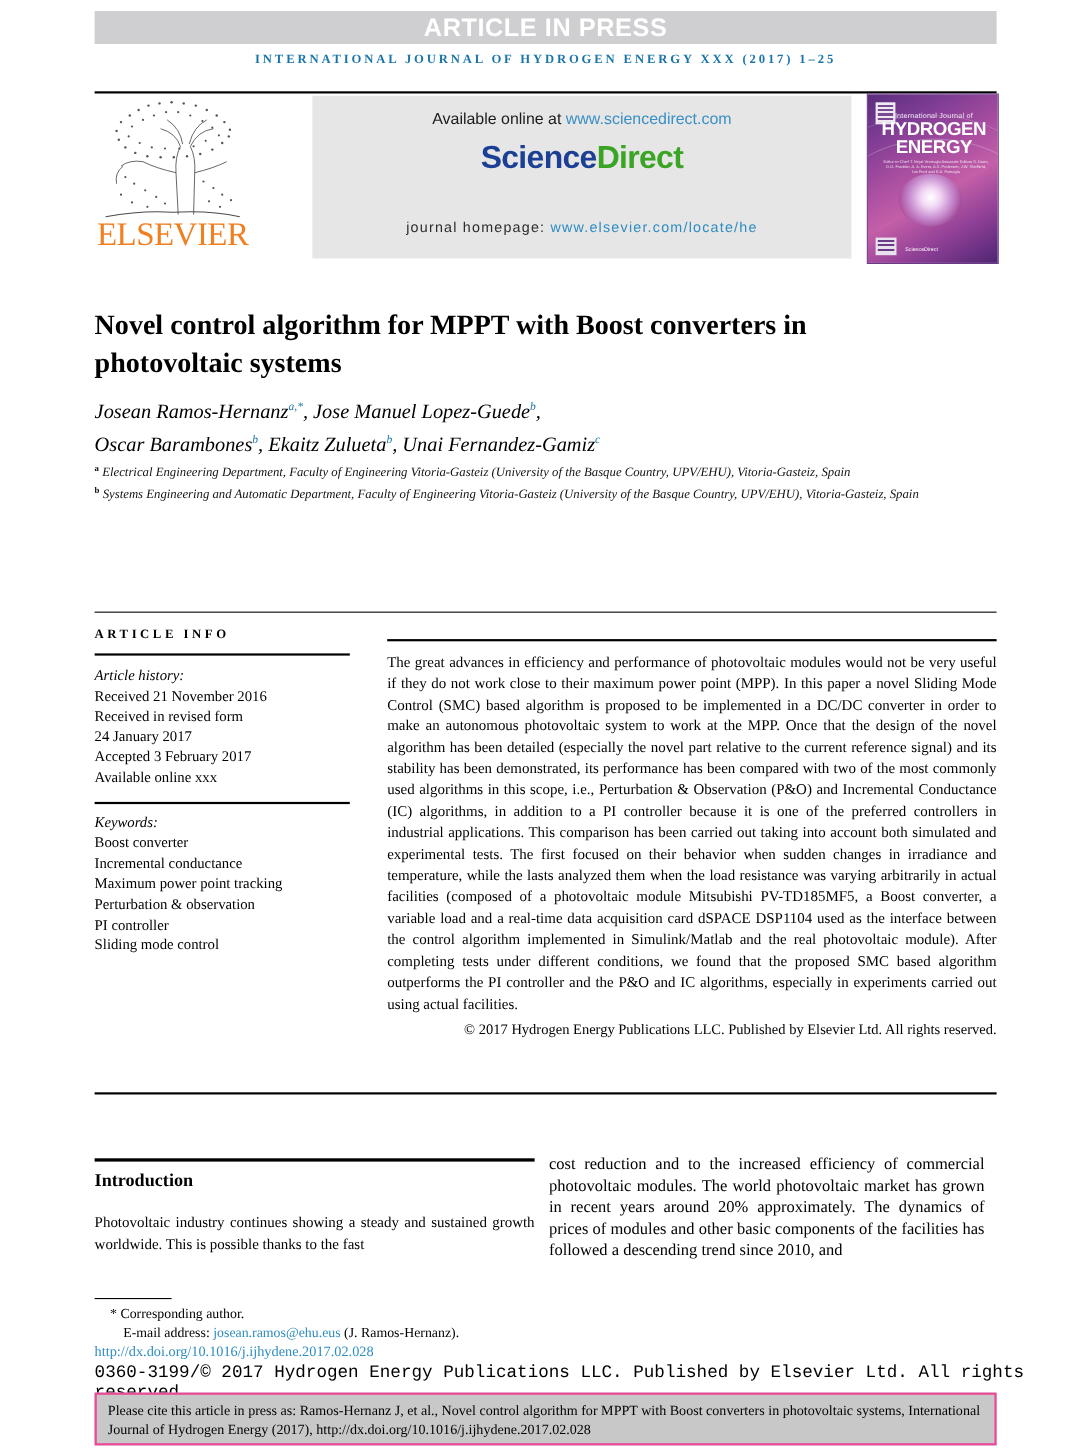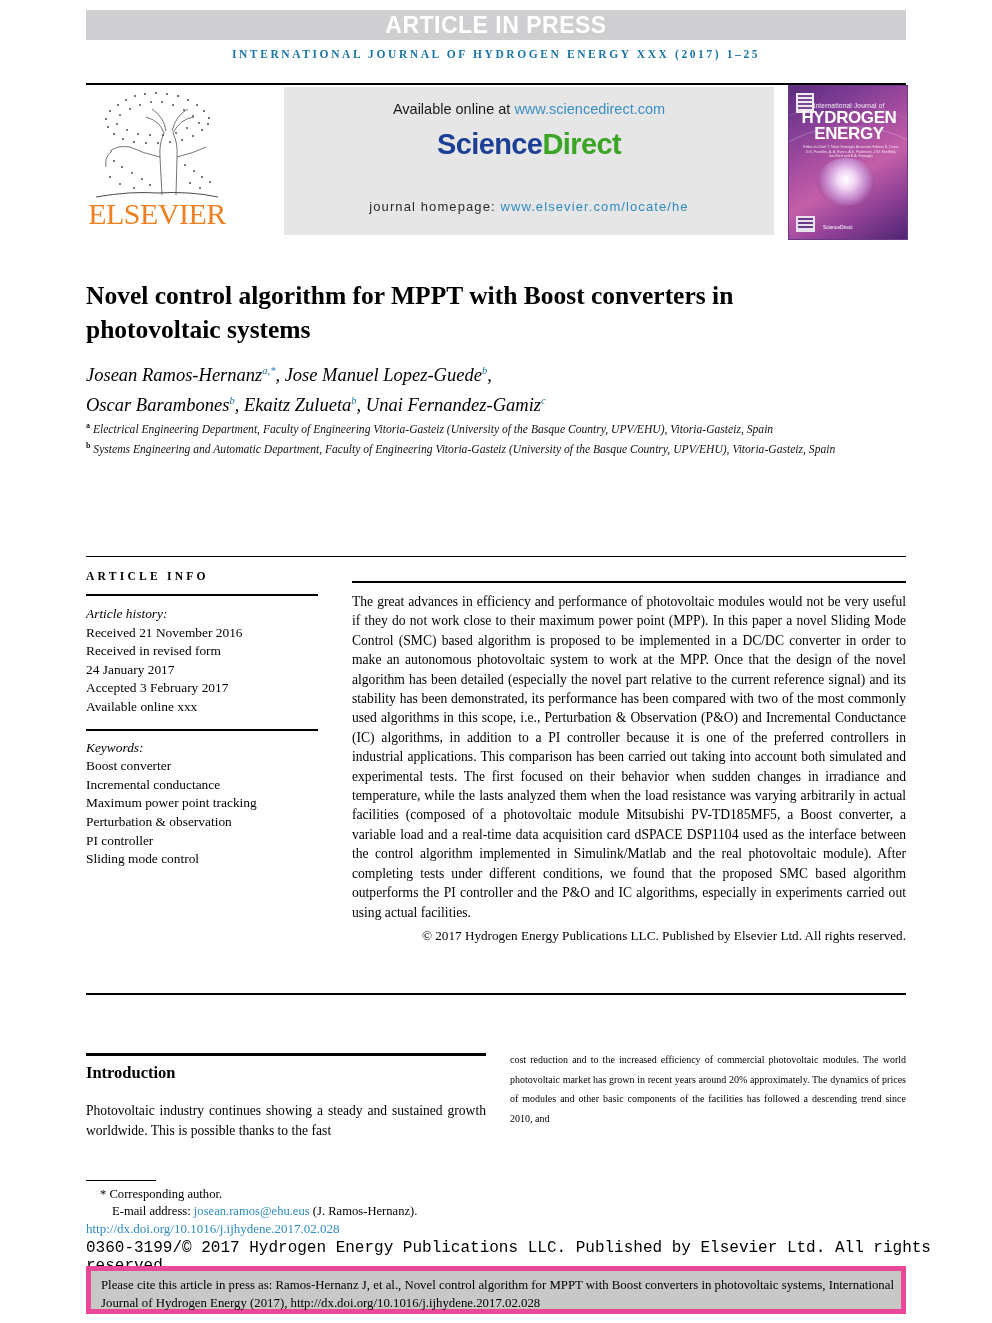--- a/index.html
+++ b/index.html
@@ -391,25 +391,25 @@
     left: 86px;
     top: 1101px;
     width: 400px;
     font-family: "Liberation Serif", serif;
     font-size: 13.6px;
     line-height: 19.6px;
     text-align: justify;
   }
   .body-col-r {
     position: absolute;
-    left: 510px;
+    left: 499px;
     top: 1050px;
     width: 396px;
     font-family: "Liberation Serif", serif;
-    font-size: 10px;
+    font-size: 15px;
     line-height: 19.6px;
     text-align: justify;
   }
 
   
   .fn-rule {
     position: absolute;
     left: 86px;
     top: 1180px;
     width: 70px;
@@ -446,21 +446,21 @@
   }
 
   
   .cite-box {
     position: absolute;
     left: 86px;
     top: 1266px;
     width: 820px;
     height: 48px;
     background: #c8c8c8;
-    border: 5px solid #ec4899;
+    border: 2px solid #ec4899;
     box-sizing: border-box;
   }
   .cite-text {
     position: absolute;
     left: 10px;
     top: 6px;
     width: 800px;
     font-family: "Liberation Serif", serif;
     font-size: 12.8px;
     line-height: 17.5px;

